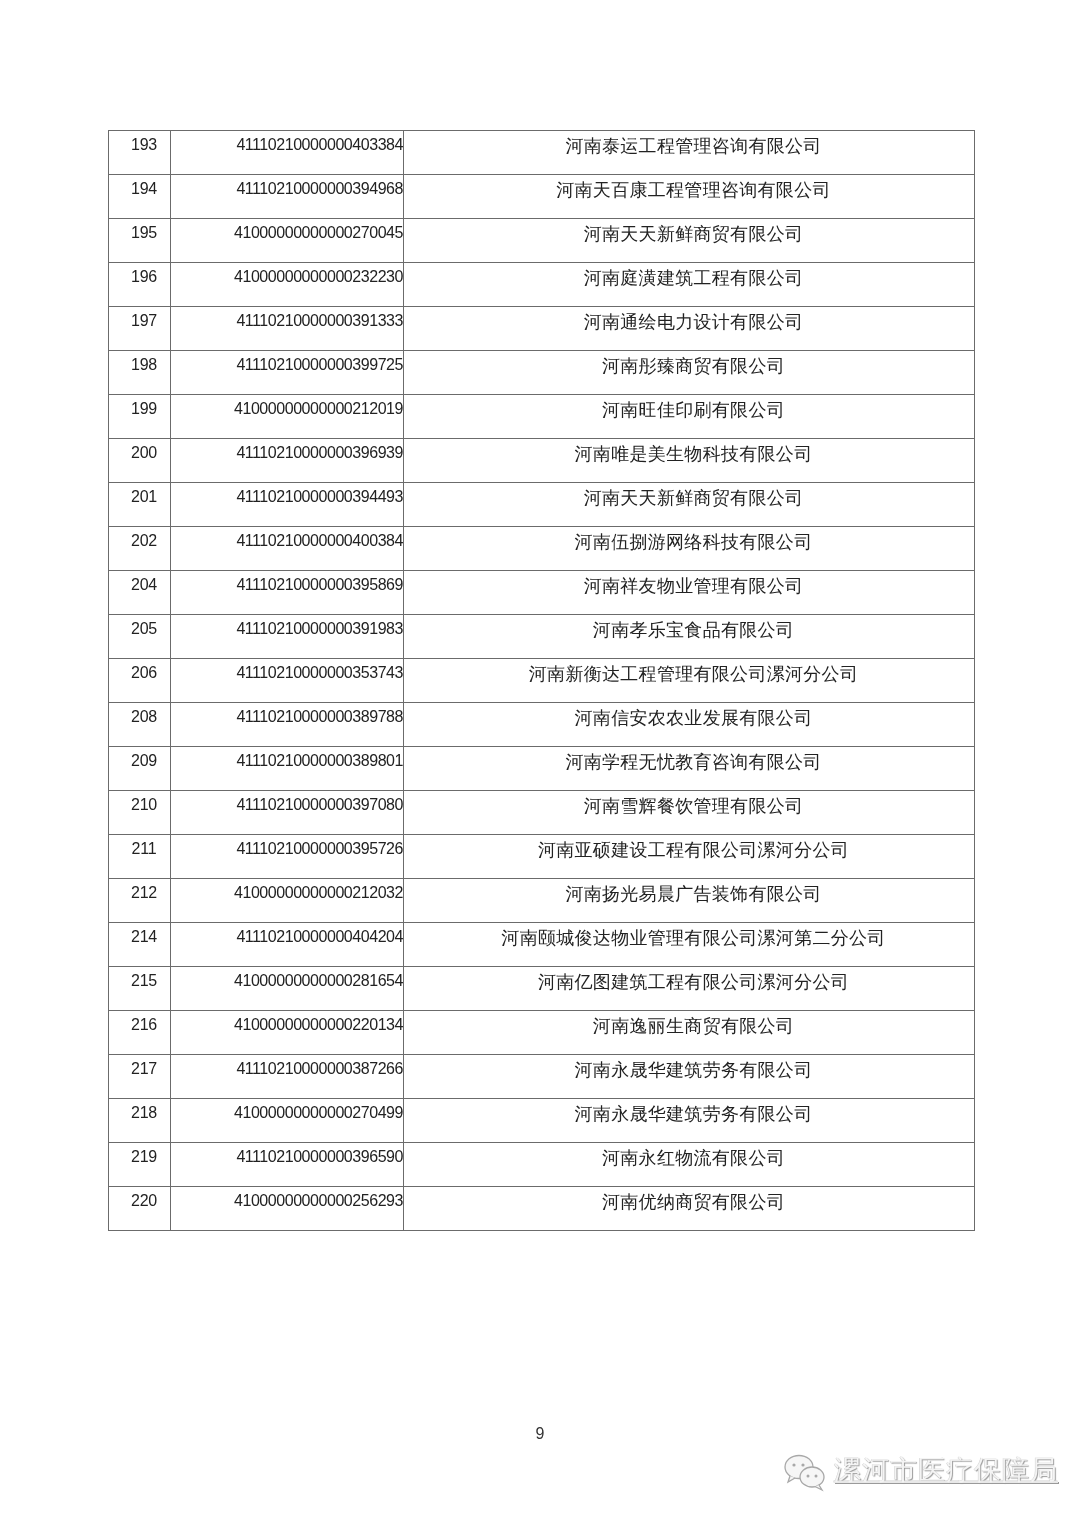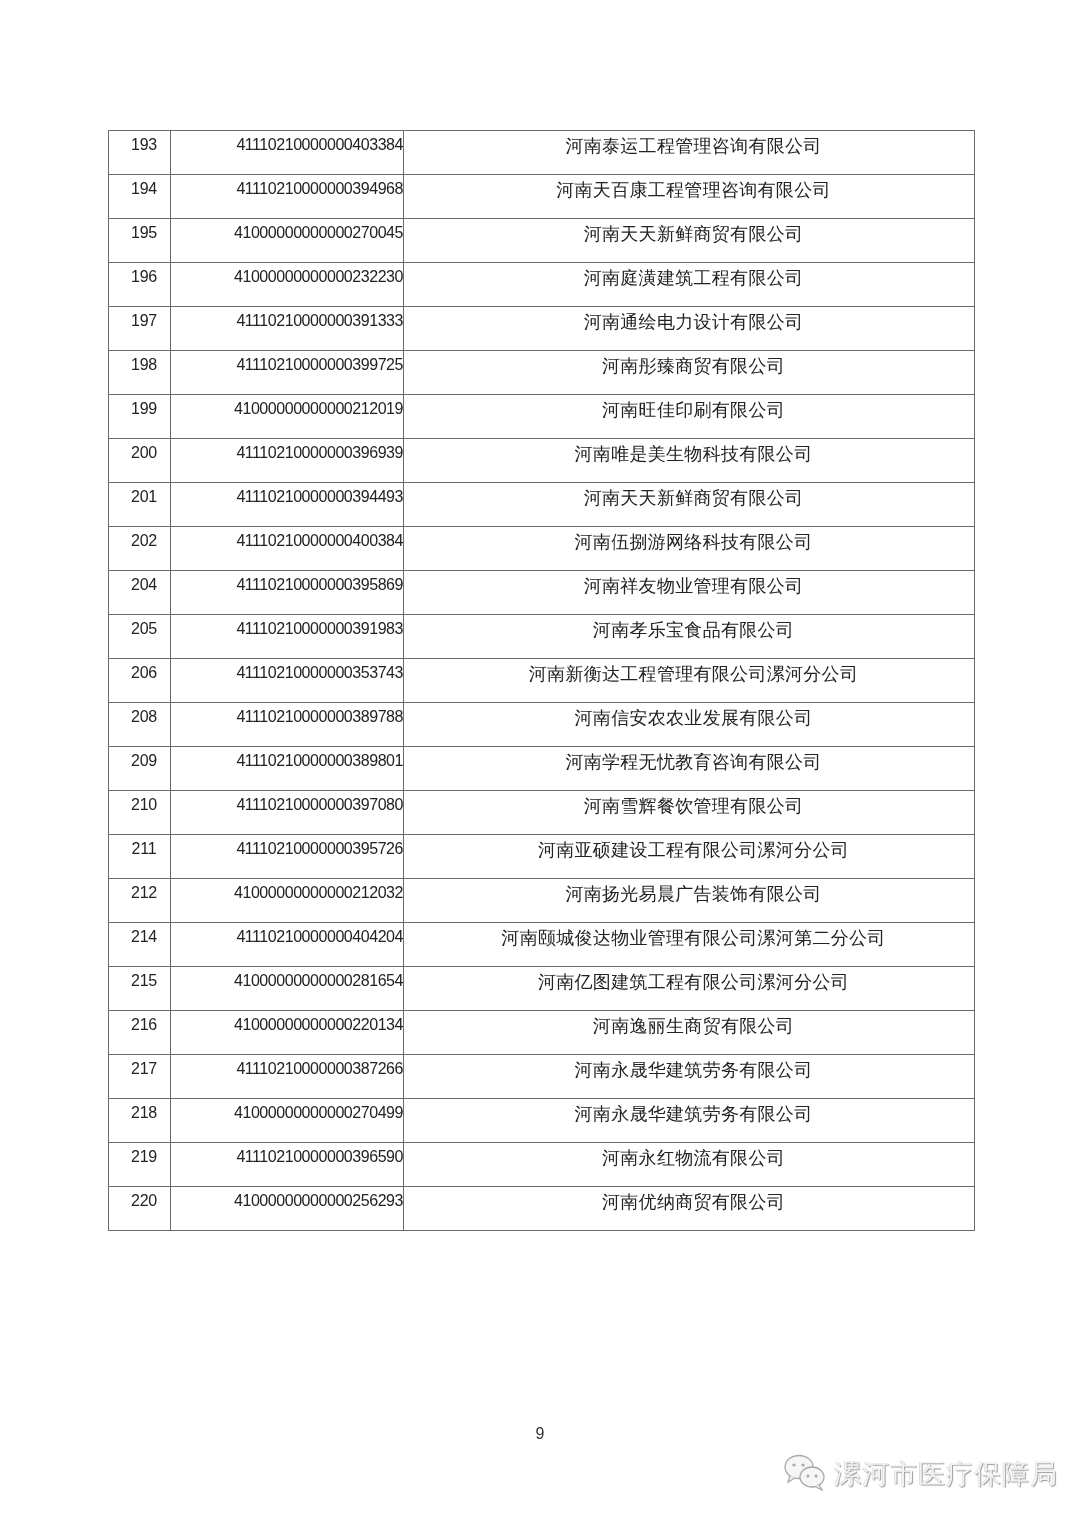--- a/index.html
+++ b/index.html
@@ -68,23 +68,24 @@
       text-align: center;
       font-family: "Liberation Sans", sans-serif;
       font-size: 16px;
       color: #333333;
     }
     .watermark {
       position: absolute;
       left: 782px;
       top: 1452px;
       display: flex;
-      align-items: flex-end;
+      align-items: flex-start;
       gap: 6px;
       color: #e8e8e8;
+      text-decoration: underline;
     }
     .watermark-icon {
       width: 46px;
       height: 40px;
       display: inline-block;
     }
     .watermark-text {
       font-family: "DejaVu Sans", sans-serif;
       font-size: 27px;
       color: #f4f4f4;

